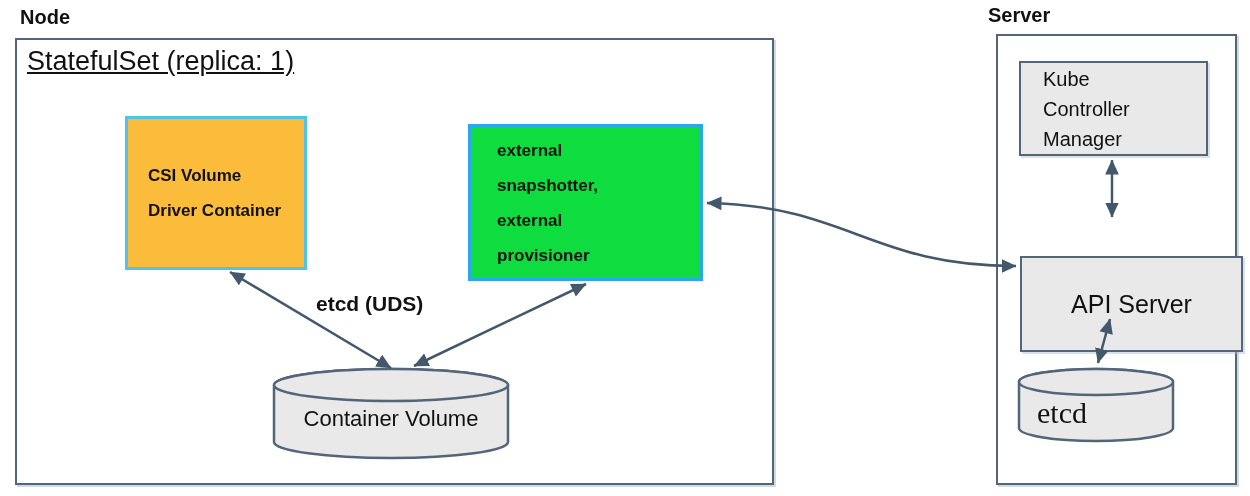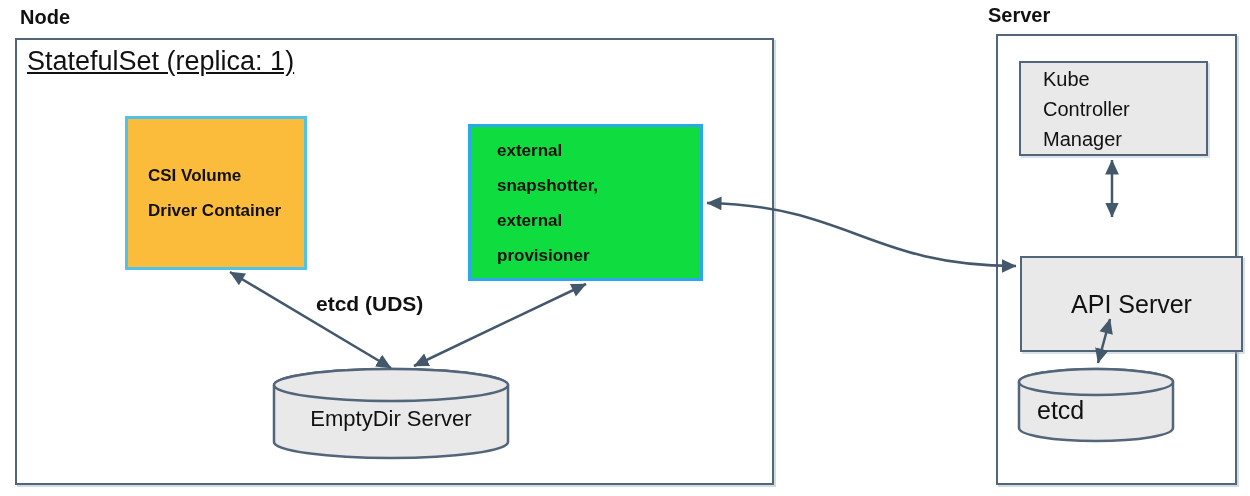--- a/index.html
+++ b/index.html
@@ -35,21 +35,21 @@
   .gray-box{
     position:absolute; background:var(--box-fill); border:2px solid var(--outline);
     display:flex; align-items:center; z-index:1; box-shadow:2px 2px 0 rgba(170,190,205,.45);
   }
   .kcm-box{left:1019px; top:61px; width:189px; height:95px; padding-left:22px;}
   .kcm-box .txt{font-size:20px; line-height:30px; width:110px;}
   .api-box{left:1020px; top:220px; width:223px; height:96px; justify-content:center;margin-top:36px;}
   .api-box .txt{font-size:25px;}
   .grpc-label{position:absolute; left:316px; top:292px; font-size:21px; font-weight:bold; z-index:3;}
   .emptydir-label{position:absolute; left:274px; top:406px; width:234px; text-align:center; font-size:22px; z-index:3;}
-  .etcd-label{position:absolute; left:1037px; top:396px; font-size:25px; z-index:3;}
+  .etcd-label{position:absolute; left:1037px; top:396px; font-size:30px; z-index:3;font-family:Liberation Serif, serif;}
   .overlay{position:absolute; left:0; top:0; z-index:2;}
   .overlay .cyl{fill:var(--cylinder-fill); stroke:var(--outline); stroke-width:2.5;}
   .overlay .arrow{stroke:var(--arrow); stroke-width:2.5; fill:none;}
   .overlay .ah-path{fill:var(--arrow);}
 </style>
 </head>
 <body>
 
 <div class="canvas">
 
@@ -94,16 +94,16 @@
     <line class="arrow" x1="230" y1="272" x2="391" y2="368" marker-start="url(#ahr)" marker-end="url(#ah)"></line>
     <line class="arrow" x1="586" y1="284" x2="414" y2="366" marker-start="url(#ahr)" marker-end="url(#ah)"></line>
 
     <path class="arrow" d="M707,203 C850,206 870,266 1016,266" marker-start="url(#ahr)" marker-end="url(#ah)"></path>
 
     <line class="arrow" x1="1112" y1="160" x2="1112" y2="217" marker-start="url(#ahr)" marker-end="url(#ah)"></line>
     <line class="arrow" x1="1110" y1="319" x2="1098" y2="363" marker-start="url(#ahr)" marker-end="url(#ah)"></line>
   </svg>
 
   <div class="grpc-label">etcd (UDS)</div>
-  <div class="emptydir-label">EmptyDir Server</div>
+  <div class="emptydir-label">Container Volume</div>
   <div class="etcd-label">etcd</div>
 
 </div>
 
 </body></html>

